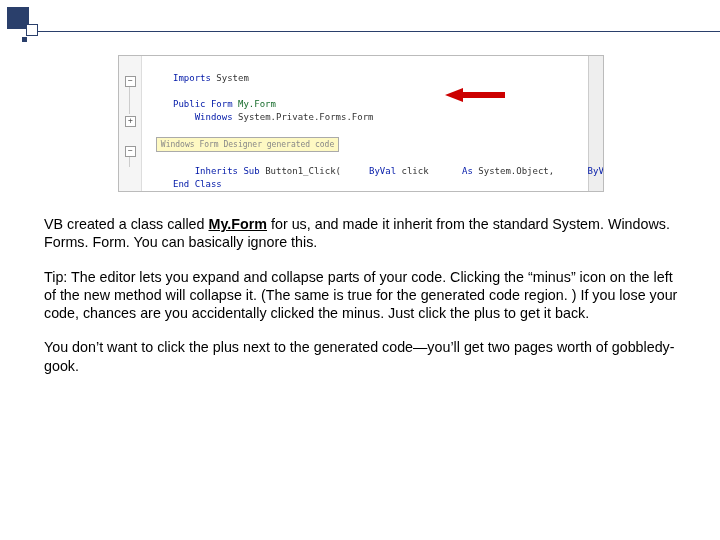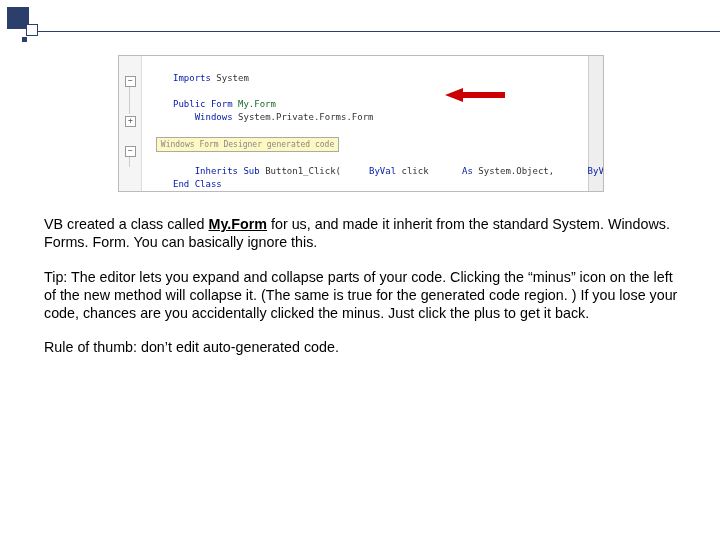--- a/index.html
+++ b/index.html
@@ -188,14 +188,14 @@
 <div class="red-arrow" style="top:88px;left:445px">
   <div class="head"></div>
   <div class="shaft"></div>
 </div>
 
 <div class="content">
   <div class="para">
     <span>VB created a class called </span><span class="bold u">My.Form</span><span> for us, and made it inherit from the standard System. Windows. Forms. Form.  You can basically ignore this.</span>
   </div>
   <div class="para">Tip: The editor lets you expand and collapse parts of your code. Clicking the “minus” icon on the left of the new method will collapse it. (The same is true for the generated code region. )  If you lose your code, chances are you accidentally clicked the minus. Just click the plus to get it back.</div>
-  <div class="para">Rule of thumb: don’t edit auto-generated code.</div>
+  <div class="para">You don’t want to click the plus next to the generated code—you’ll get two pages worth of gobbledy-gook.</div>
 </div>
 
 </body></html>

